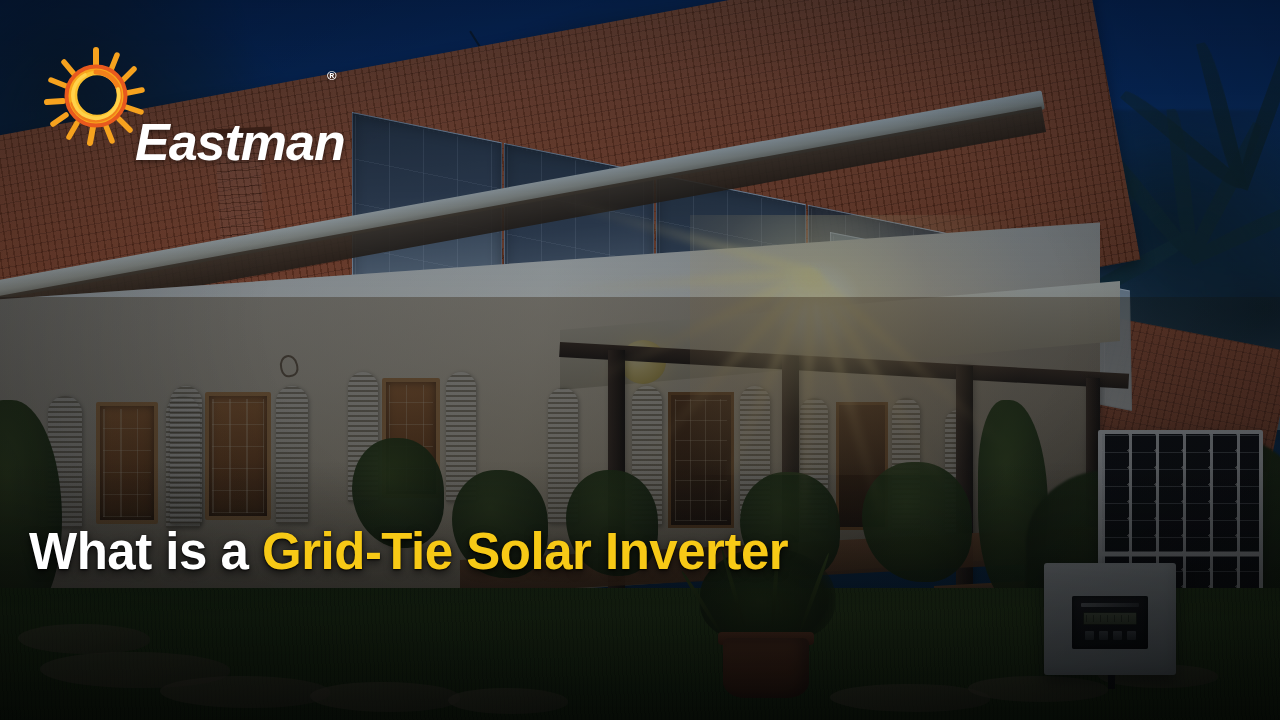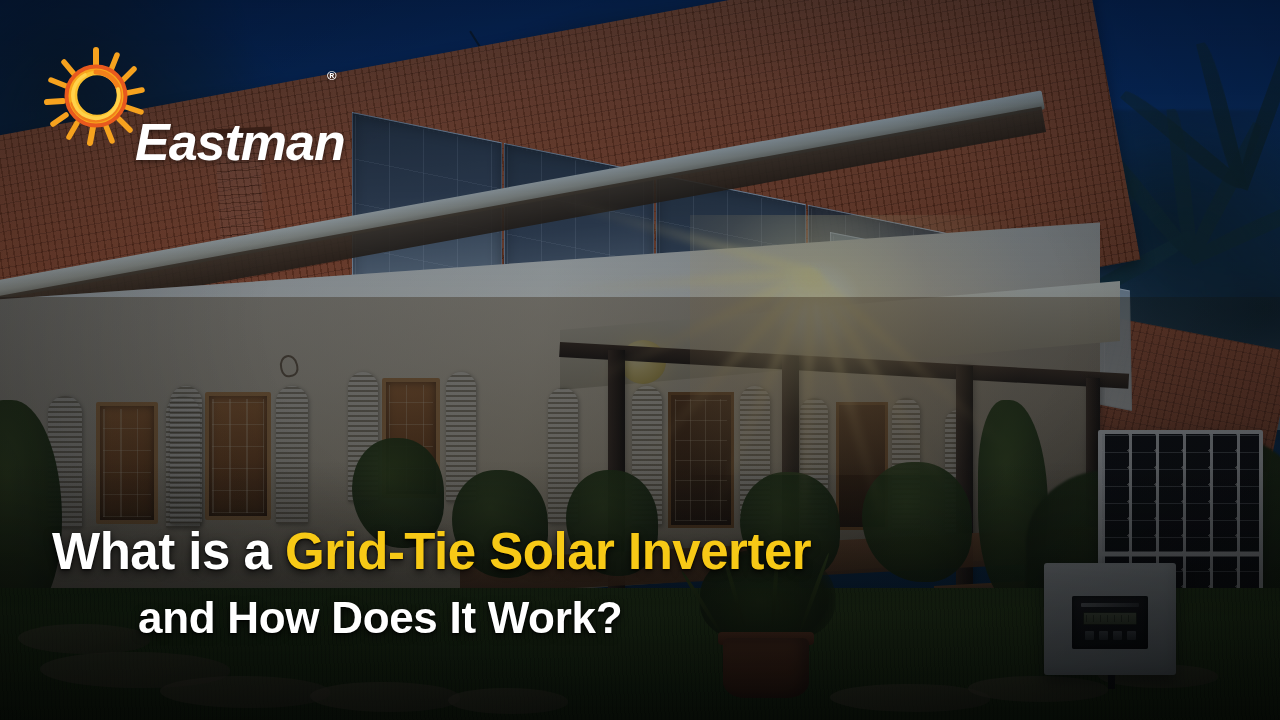--- a/index.html
+++ b/index.html
@@ -356,21 +356,21 @@
     margin-top:48px;
   }
   .reg{
     position:absolute;left:285px;top:26px;color:#ffffff;font-size:13px;font-weight:bold;
     text-shadow:0 1px 3px rgba(0,0,0,.4);
   }
 
   
   .headline{
     position:absolute;left:0;top:524px;width:1010px;z-index:45;
-    text-align:left;padding-left:52px;
+    text-align:left;padding-left:29px;
   }
   .line1{
     font-size:51px;font-weight:bold;color:#ffffff;line-height:1.08;
     letter-spacing:-.5px;white-space:nowrap;
     text-shadow:0 3px 8px rgba(0,0,0,.75), 0 1px 2px rgba(0,0,0,.9);
   }
   .hl-accent{color:#F7C916;}
   .line2{
     margin-top:14px;padding-left:86px;
     font-size:44px;font-weight:bold;color:#ffffff;letter-spacing:-.3px;white-space:nowrap;
@@ -593,16 +593,15 @@
       </svg>
     </div>
     <div class="brand">Eastman</div>
     <div class="reg">®</div>
   </div>
 
   <div class="headline">
     <div class="line1">
       <span>What is a </span><span class="hl-accent">Grid-Tie Solar Inverter</span>
     </div>
-    <div class="line2">and How Does It Work?</div>
   </div>
 
 </div>
 
 </body></html>

